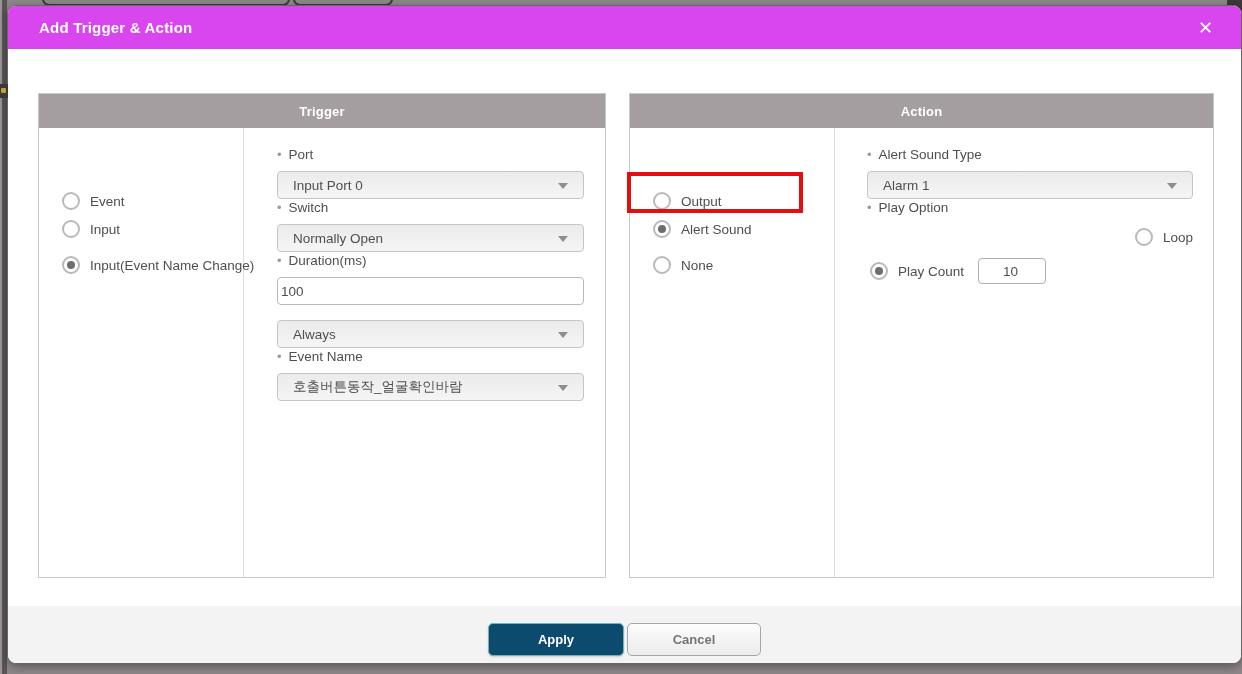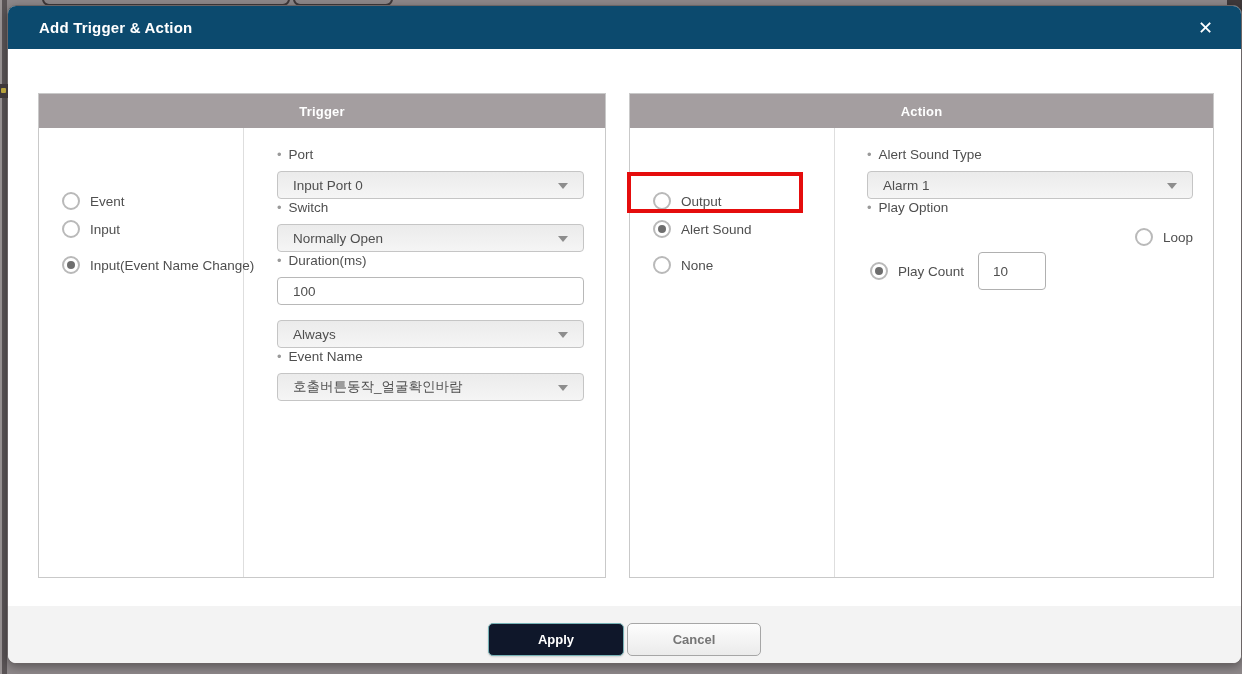--- a/index.html
+++ b/index.html
@@ -13,31 +13,31 @@
   .bg-corner-tr { position:absolute; top:0; right:0; width:15px; height:15px; background:#3e383a; }
   .bg-left-strip { position:absolute; left:0; top:0; width:7px; height:674px; background:#9a9495; }
   .bg-left-strip .inner { position:absolute; left:2px; top:0; width:5px; height:100%; background:#5a5456; }
   .bg-left-icon { position:absolute; left:0; top:84px; width:8px; height:14px; background:#3e383a; z-index:2; }
   .bg-left-icon .dot { position:absolute; left:1px; top:4px; width:5px; height:5px; background:#b7a23c; border-radius:1px; }
 
   
   .dialog { position:absolute; left:7px; top:5px; width:1235px; height:659px;
             background:#fff; border:1px solid #6b6566; border-radius:9px;
             box-shadow:0 3px 10px rgba(0,0,0,.35); }
-  .dlg-header { position:absolute; left:0; top:0; right:0; height:43px; background:#0c4a6e;
+  .dlg-header { position:absolute; left:0; top:0; right:0; height:43px; background:#d946ef;
                 border-radius:8px 8px 0 0; display:flex; align-items:center; }
   .dlg-title { color:#ffffff; font-size:15px; font-weight:bold; letter-spacing:.2px; padding-left:31px; }
   .dlg-close { position:absolute; right:22px; top:0; height:43px; display:flex; align-items:center;
                color:#ffffff; font-size:18px; cursor:pointer; padding:0 6px; }
   .dlg-footer { position:absolute; left:0; bottom:0; right:0; height:57px; background:#f3f3f3;
                 border-radius:0 0 8px 8px; display:flex; justify-content:center; }
   .btn-row { display:flex; gap:3px; margin-top:17px; }
   .btn { height:33px; border-radius:5px; font-size:13px; font-weight:bold; text-align:center;
          line-height:31px; cursor:pointer; }
-  .btn-apply { width:136px; background:#0f172a; border:1px solid #76b2b6; color:#ffffff;
+  .btn-apply { width:136px; background:#0c4a6e; border:1px solid #76b2b6; color:#ffffff;
                box-shadow:0 1px 2px rgba(0,0,0,.15); }
   .btn-cancel { width:134px; background:linear-gradient(180deg,#fdfdfd,#ebebeb); border:1px solid #a6a6a6; color:#757575; }
 
   
   .panel { position:absolute; top:87px; height:485px; border:1px solid #c9c9c9; background:#fff; }
   .panel-trigger { left:30px;  width:568px; }
   .panel-action  { left:621px; width:585px; }
   .panel-header { height:34px; background:#a49ea0; color:#ffffff; font-weight:bold; font-size:13px;
                   display:flex; align-items:center; justify-content:center; letter-spacing:.2px; }
   .panel-body { position:absolute; top:34px; left:0; right:0; bottom:0; display:flex; }
@@ -58,27 +58,27 @@
   
   .field-label { font-size:13.5px; color:#4f4f4f; height:18px; line-height:18px; margin-bottom:7px; }
   .field-label .bullet { color:#9a9a9a; margin-right:7px; font-size:13px; }
   .dropdown { position:relative; height:28px; border:1px solid #c5c5c5; border-radius:4px;
               background:linear-gradient(180deg,#ebebeb,#f5f5f5); 
               display:flex; align-items:center; cursor:pointer; }
   .dropdown .val { font-size:13.5px; color:#4f4f4f; padding-left:15px; white-space:nowrap; }
   .chev { position:absolute; right:15px; top:11px; width:0; height:0;
           border-left:5px solid transparent; border-right:5px solid transparent; border-top:6px solid #8d8d8d; }
   .text-input { height:28px; width:100%; border:1px solid #b8b8b8; border-radius:4px; background:#fff;
-                font-size:13.5px; color:#4f4f4f; padding-left:15px; margin-bottom:15px;
+                font-size:13.5px; color:#4f4f4f; padding-left:3px; margin-bottom:15px;
                 font-family:"Liberation Sans","DejaVu Sans",sans-serif; }
   .sub-row { display:flex; align-items:center; gap:10px; margin-left:3px; cursor:pointer; }
   .sub-row.loop { margin-top:11px; height:18px;justify-content:flex-end; }
   .sub-row.playcount { margin-top:12px; height:26px; }
-  .count-input { width:68px; height:38px; border:1px solid #b0b0b0; border-radius:4px; background:#fff;
-                 font-size:13.5px; color:#4f4f4f; text-align:left; padding-left:14px; margin-left:4px;
+  .count-input { width:68px; height:26px; border:1px solid #b0b0b0; border-radius:4px; background:#fff;
+                 font-size:13.5px; color:#4f4f4f; text-align:left; padding-left:24px; margin-left:4px;
                  font-family:"Liberation Sans","DejaVu Sans",sans-serif; }
 
   
   .red-annot { position:absolute; left:627px; top:172px; width:176px; height:41px;
                border:4px solid #e50d0d; z-index:10; pointer-events:none; }
 </style>
 </head>
 <body>
 
 <div class="bg-top-rect r1"></div>

